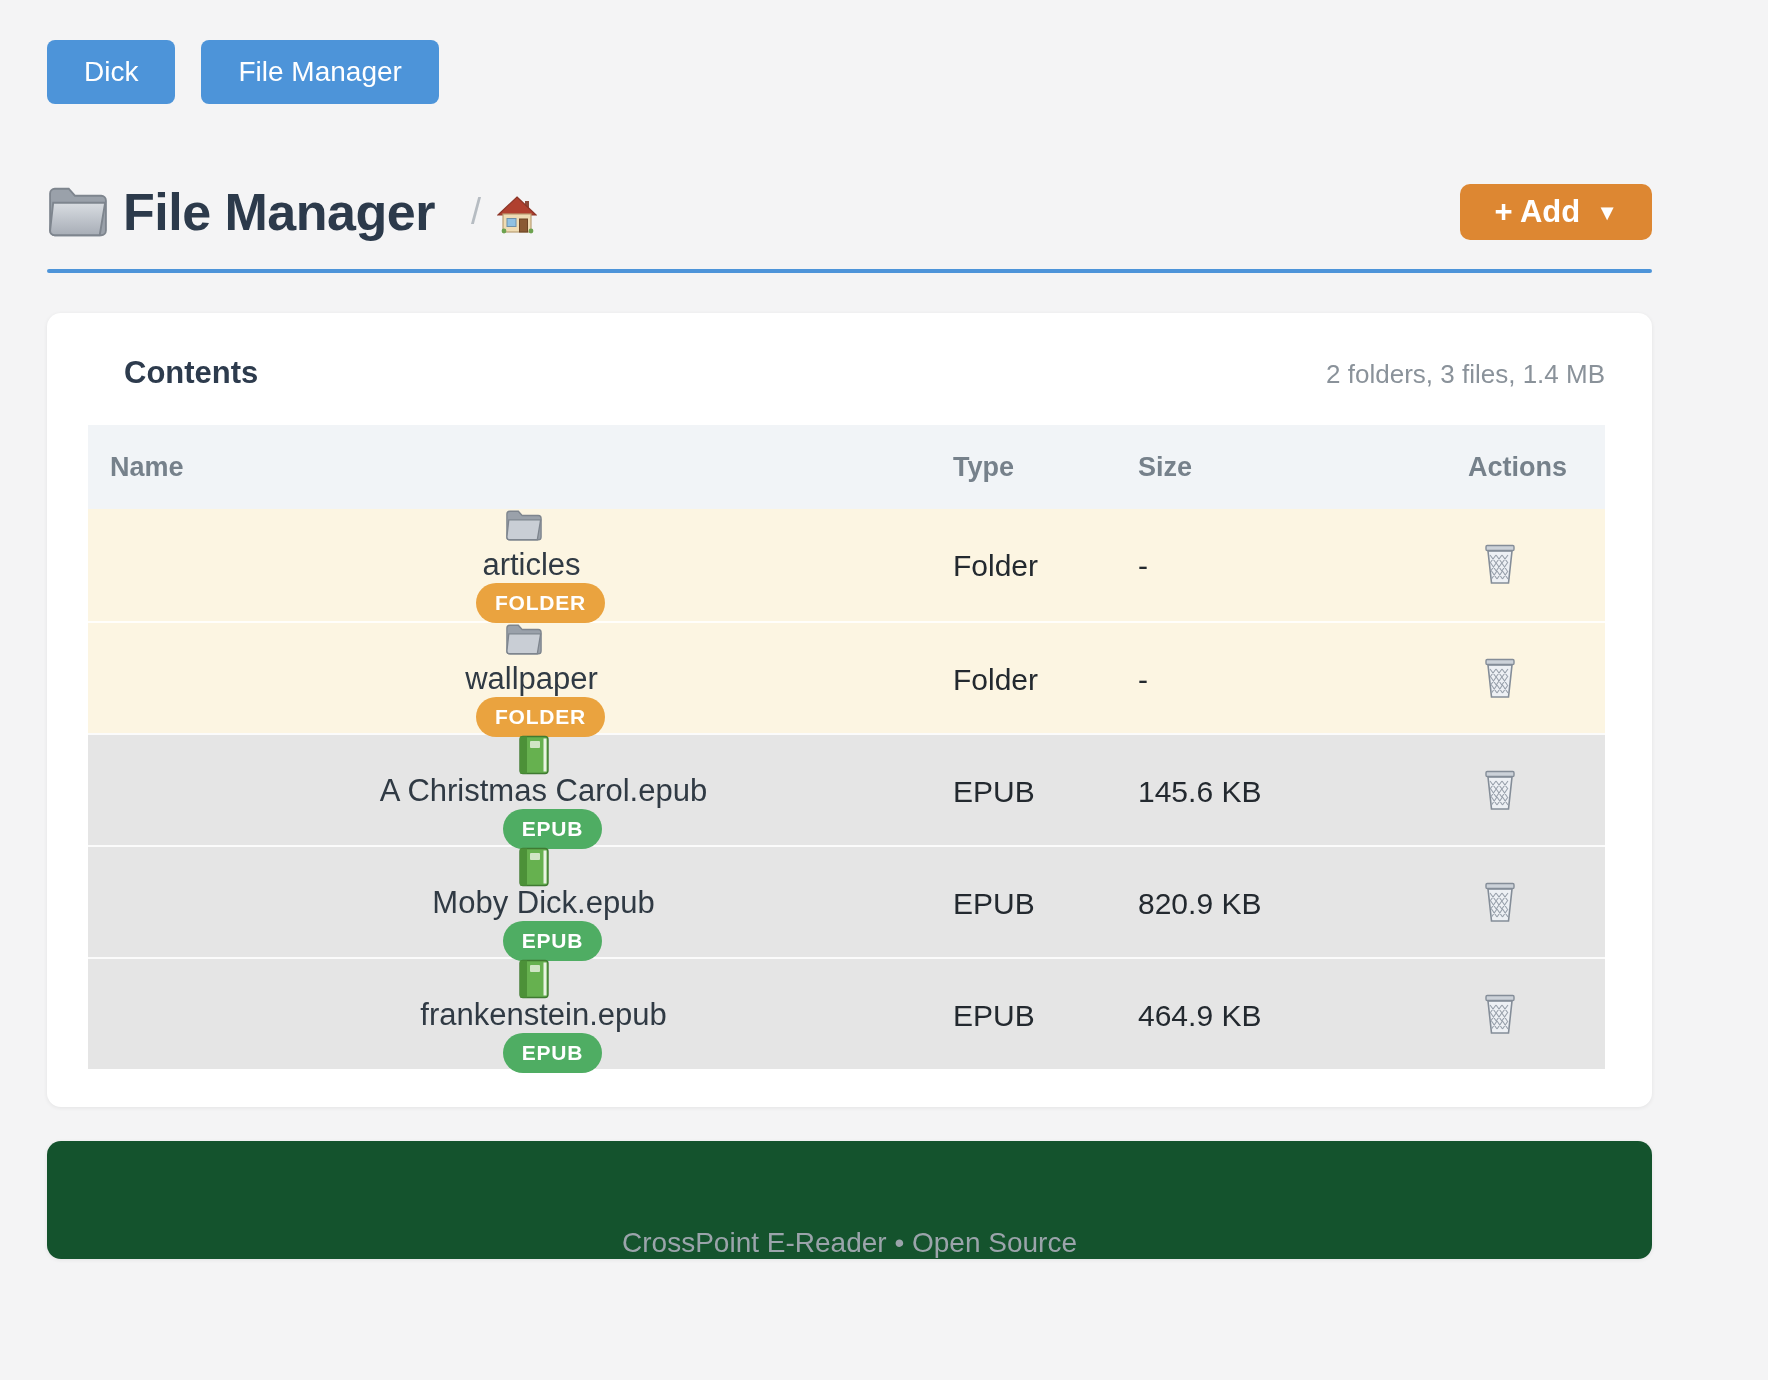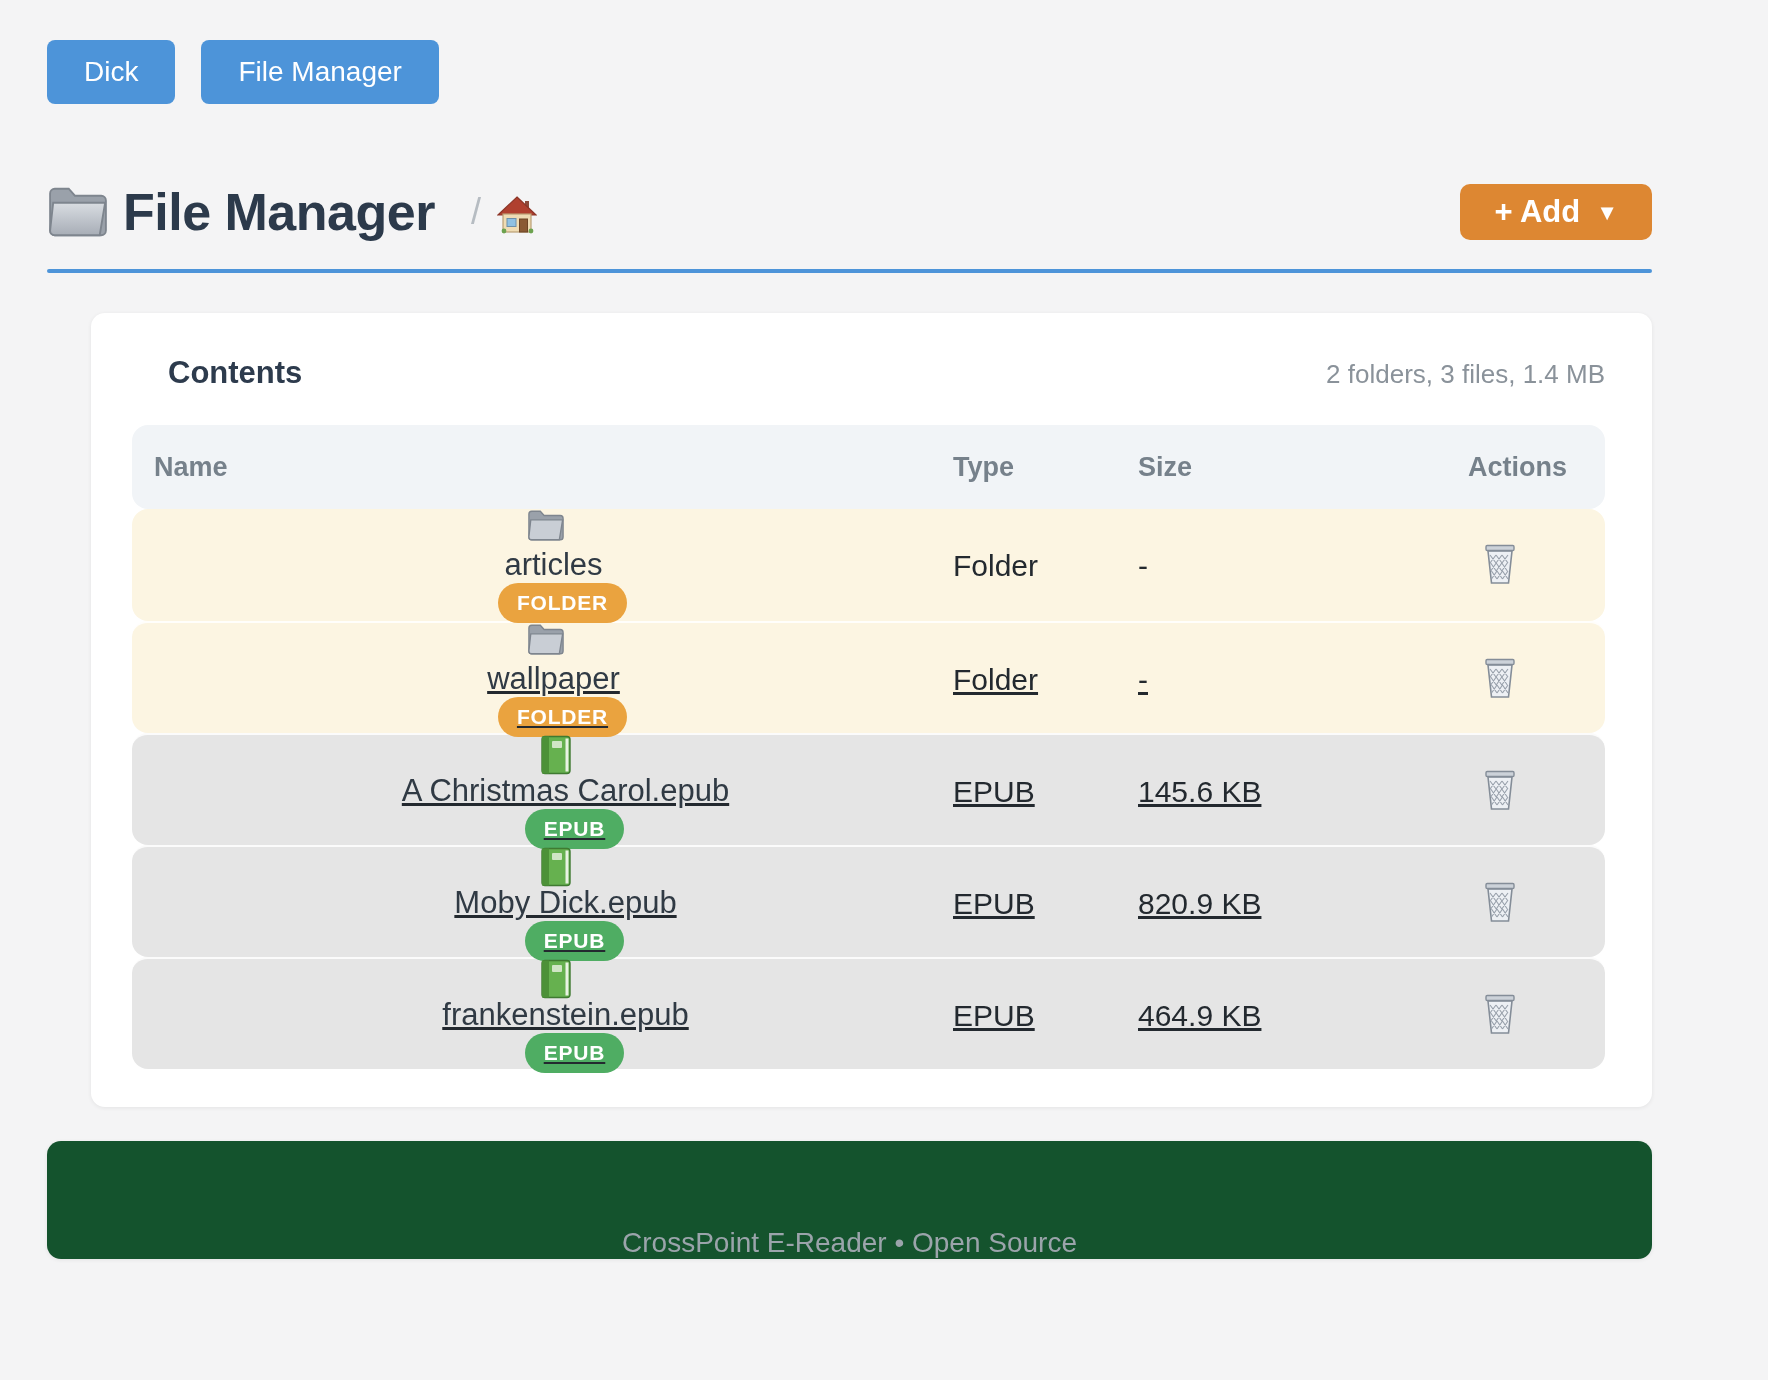--- a/index.html
+++ b/index.html
@@ -57,44 +57,42 @@
 
   .divider { margin-top: 27px; height: 4px; background: #4d94d9; border-radius: 2px; }
 
   
   .card {
     margin-top: 40px;
     background: #ffffff;
     border-radius: 14px;
     box-shadow: 0 1px 4px rgba(0,0,0,0.07);
     padding: 42px 47px 38px 41px;
-    margin-left: 44px;
   }
   .card-head { display: flex; align-items: baseline; justify-content: space-between; padding: 0 0 0 36px; }
   h2.contents-title { font-size: 31px; font-weight: bold; color: #2d3b4d; }
   .summary { font-size: 26px; color: #8a929a; }
 
   
   .table { margin-top: 34px; }
   .thead, .tr {
     display: grid;
     grid-template-columns: 1fr 185px 330px 137px;
     align-items: center;
-    border-radius: 16px;
   }
   .thead {
     background: #f1f4f7;
     height: 84px;
     color: #76818b;
     font-size: 27px;
     font-weight: bold;
   }
   .th-name, .td-name { padding-left: 22px; }
   .tr { height: 112px; font-size: 30px; color: #23292f; }
-  .tr + .tr { border-top: 2px solid rgba(255,255,255,0.85); text-decoration: underline; }
+  .tr + .tr { border-top: 2px solid rgba(255,255,255,0.85); }
   .tr--folder { background: #fcf5e2; }
   .tr--epub   { background: #e5e5e5; padding-left: 24px; }
 
   .td-name { display: flex; align-items: center; flex-direction: column; }
   .row-icon { width: 38px; height: 38px; display: inline-flex; margin-right: 16px; flex: 0 0 auto; }
   .file-name { color: #303a44; font-size: 31px; }
   .badge {
     display: inline-flex;
     align-items: center;
     margin-left: 18px;

